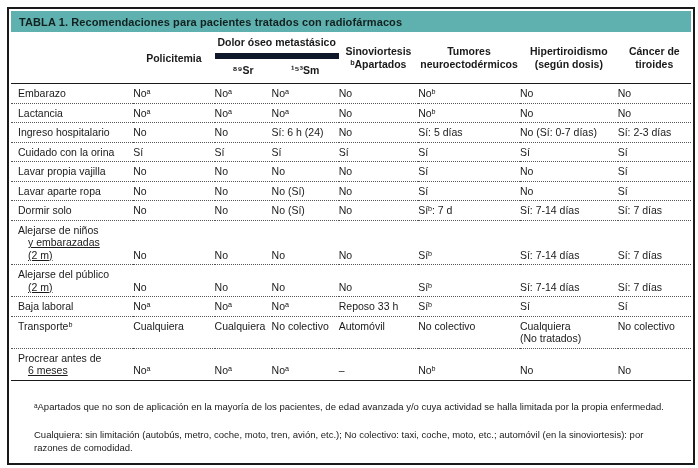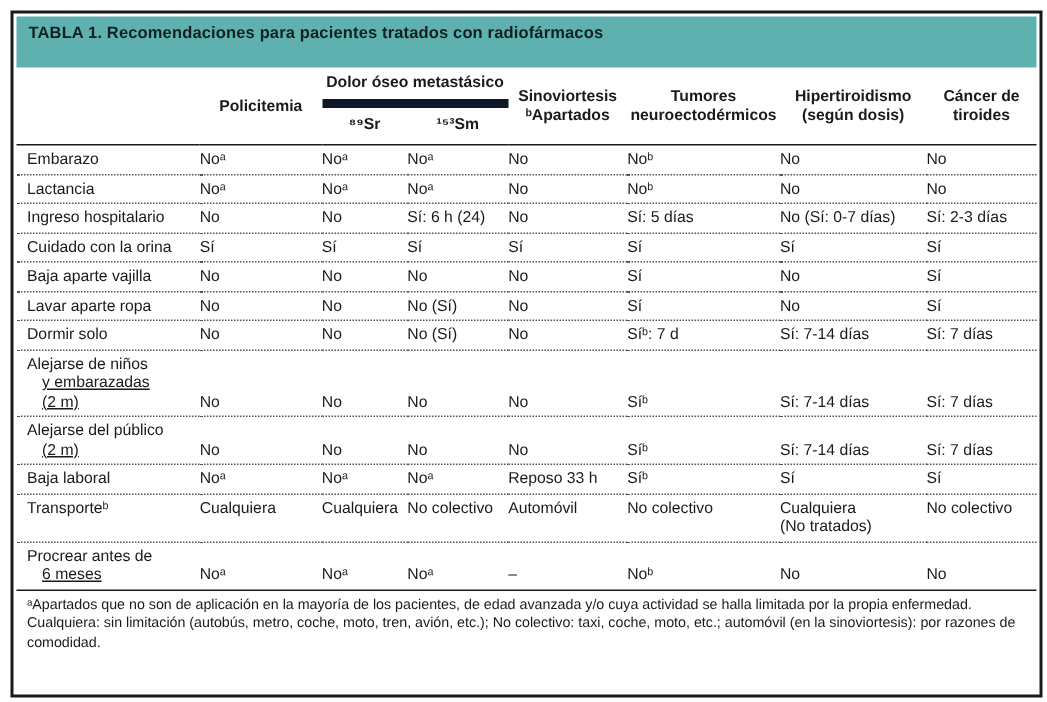--- a/index.html
+++ b/index.html
@@ -12,21 +12,21 @@
   .frame{
     position:absolute;left:7px;top:7px;width:680px;height:450px;
     border:2px solid #1a1a1a;
     padding:2px;
     box-sizing:content-box;
     overflow:hidden;
     background:#fff;
   }
   .titlebar{
     height:14px;
-    padding:4px 8px 16px 8px;
+    padding:4px 8px 3px 8px;
     font-size:11px;font-weight:bold;line-height:14px;
     color:#10211f;
     letter-spacing:0.1px;
   }
   table.main{
     width:100%;
     border-collapse:collapse;
     table-layout:fixed;
     margin-top:1px;
   }
@@ -53,21 +53,21 @@
   }
   tbody tr.align-top td{vertical-align:top;}
   tbody tr + tr td{border-top:1px dotted #555;}
   td.lbl{padding-left:7px;}
   td.lbl .cont{padding-left:10px;text-decoration:underline;}
   .footnotes{
     border-top:1px solid #1a1a1a;
     padding:4px 7px 2px 7px;
     font-size:9.5px;line-height:12.6px;
   }
-  .footnotes .fn{margin:0;}
+  .footnotes .fn{margin:16px;}
 </style>
 </head>
 <body>
 
 <div class="frame">
 
   <div class="titlebar" style="background: rgb(95, 177, 175);">
     <span>TABLA 1. Recomendaciones para pacientes tratados con radiofármacos</span>
   </div>
 
@@ -197,21 +197,21 @@
           </td>
           <td>
             <div>Sí</div>
           </td>
           <td>
             <div>Sí</div>
           </td>
         </tr>
         <tr>
           <td class="lbl">
-            <div>Baja aparte vajilla</div>
+            <div>Lavar propia vajilla</div>
           </td>
           <td>
             <div>No</div>
           </td>
           <td>
             <div>No</div>
           </td>
           <td>
             <div>No</div>
           </td>

